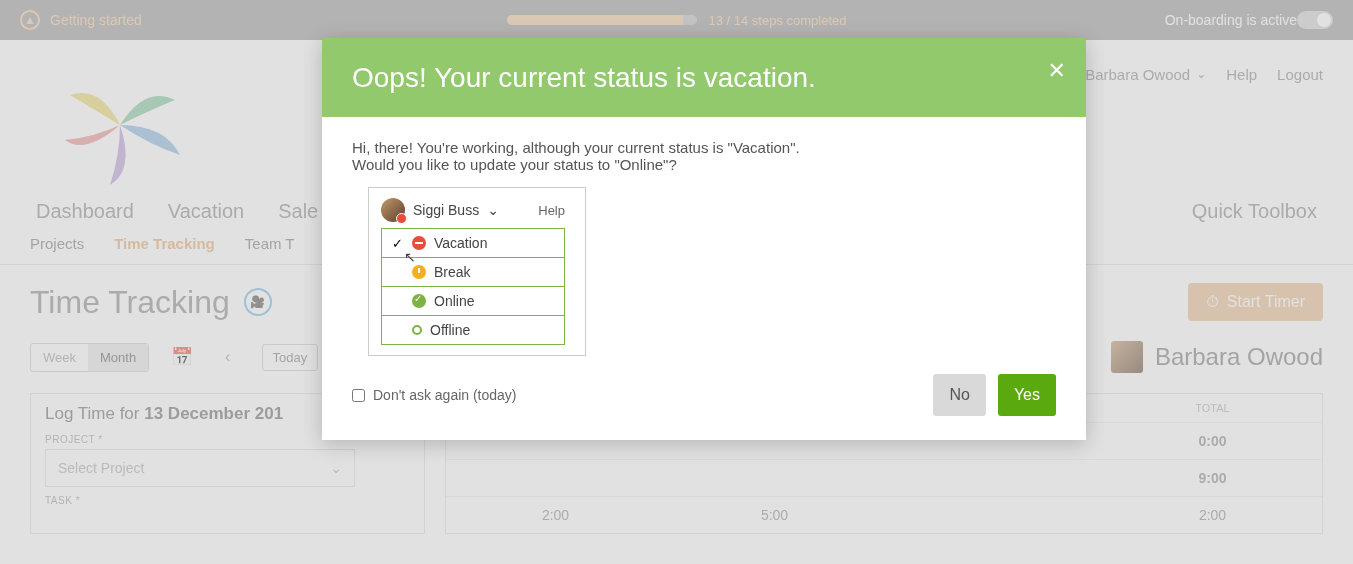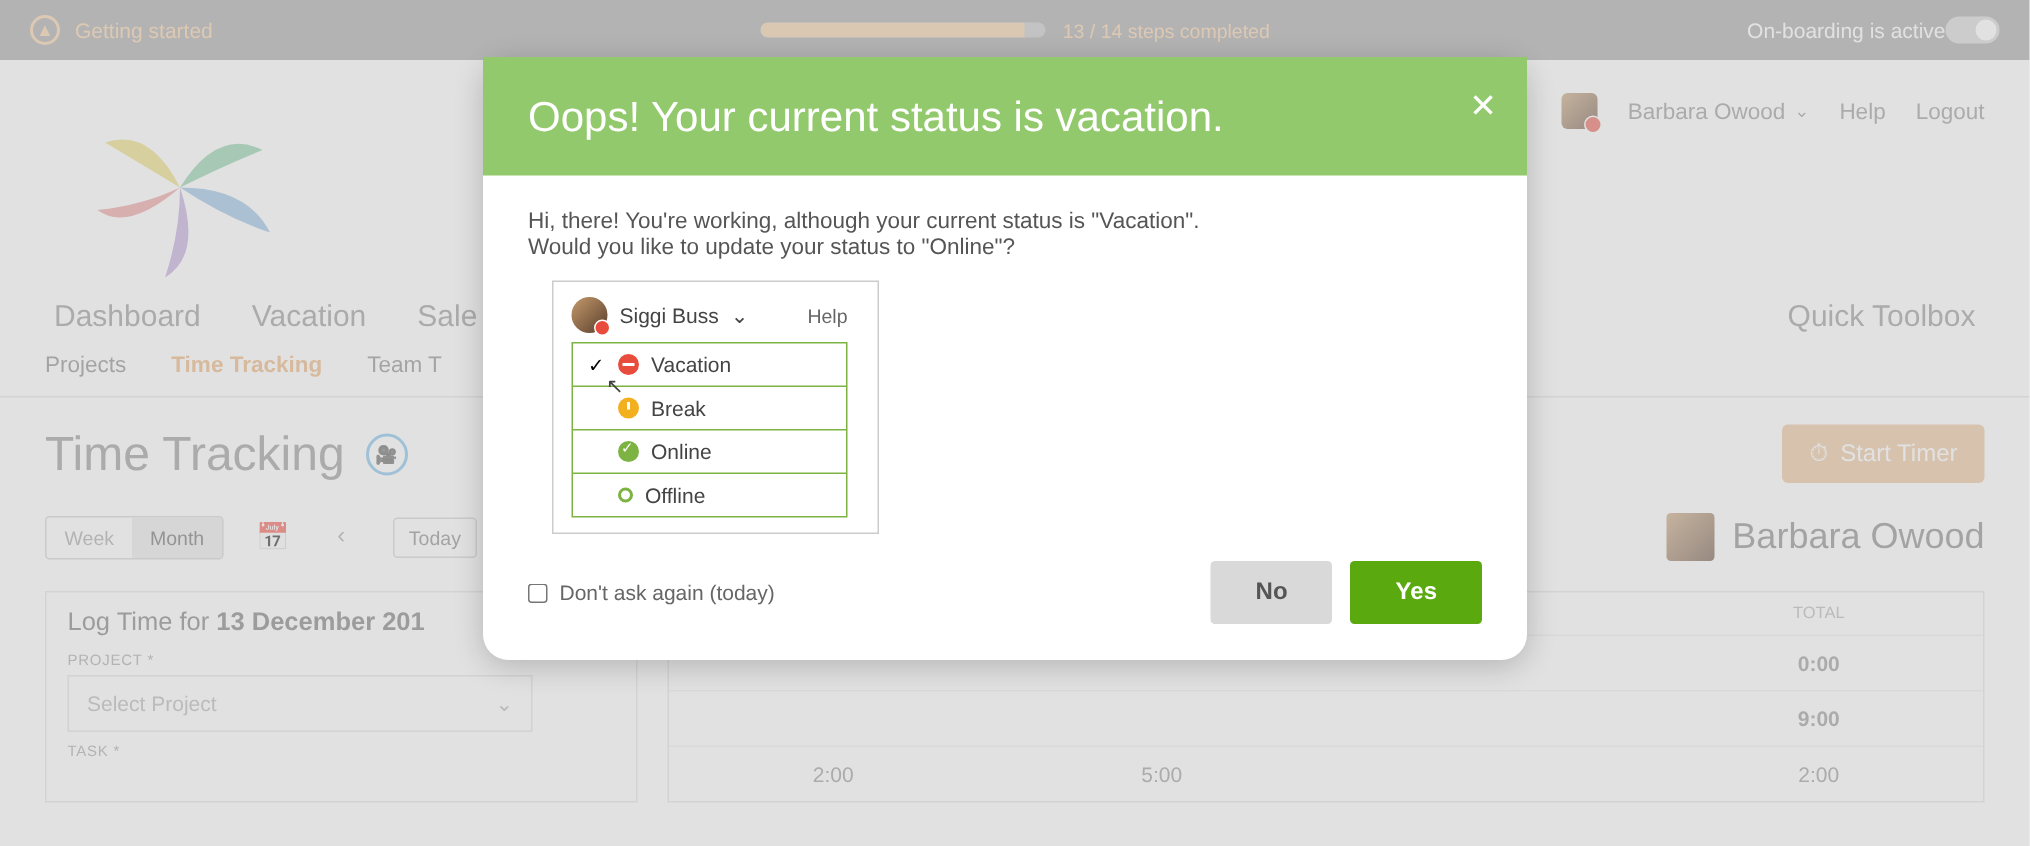--- a/index.html
+++ b/index.html
@@ -59,21 +59,21 @@
 .field-label { font-size: 10px; color: #999; letter-spacing: 0.5px; margin: 8px 0 4px 0; }
 .select { border: 1px solid #ddd; padding: 10px 12px; color: #aaa; font-size: 14px; display: flex; justify-content: space-between; align-items: center; width: 310px; }
 .right-panel { flex: 1; border: 1px solid #e0e0e0; }
 .table-head { display: flex; font-size: 11px; color: #aaa; padding: 8px 0; }
 .table-head > div, .table-row > div { flex: 1; text-align: center; }
 .table-row { display: flex; font-size: 14px; color: #888; padding: 10px 0; border-top: 1px solid #eee; }
 .table-row .col-total { font-weight: 600; }
 
 
 .overlay { position: absolute; inset: 0; background: rgba(200,200,200,0.55); z-index: 10; }
-.modal { position: absolute; left: 322px; top: 38px; width: 696px; background: #fff; box-shadow: 0 4px 20px rgba(0,0,0,0.2); z-index: 20; border-radius: 17px; }
+.modal { position: absolute; left: 322px; top: 38px; width: 764px; background: #fff; box-shadow: 0 4px 20px rgba(0,0,0,0.2); z-index: 20; }
 .modal-header { background: #92c96d; color: #fff; padding: 22px 30px; position: relative; }
 .modal-title { font-size: 28px; font-weight: 300; line-height: 1.25; }
 .modal-close { position: absolute; right: 20px; top: 20px; color: #fff; font-size: 22px; }
 .modal-body { padding: 22px 30px 18px 30px; color: #555; font-size: 15px; }
 .status-box { border: 1px solid #ccc; margin-top: 14px; padding: 10px 20px 10px 12px; width: 218px; margin-left: 16px; }
 .status-user { display: flex; align-items: center; gap: 8px; font-size: 14px; color: #444; margin-bottom: 6px; }
 .mini-av { width: 24px; height: 24px; border-radius: 50%; background: linear-gradient(135deg, #c49a6c, #5a3e2b); position: relative; }
 .mini-av::after { content: ""; position: absolute; right: -2px; bottom: -2px; width: 9px; height: 9px; border-radius: 50%; background: #e74c3c; border: 1px solid #fff; }
 .help-link { margin-left: auto; color: #666; font-size: 13px; }
 .status-list { border: 1px solid #7cb342; }
@@ -86,21 +86,21 @@
 .dot-green { background: #7cb342; }
 .dot-green::after { content: "✓"; position: absolute; left: 2px; top: -1px; font-size: 10px; color: #fff; }
 .dot-yellow { background: #f2b01e; }
 .dot-yellow::after { content: ""; position: absolute; left: 6px; top: 3px; width: 2px; height: 5px; background: #fff; }
 .dot-outline { border: 2px solid #7cb342; width: 10px; height: 10px; }
 .cursor { position: absolute; left: 22px; top: 20px; font-size: 14px; pointer-events: none; }
 .modal-footer { display: flex; align-items: center; padding: 0 30px 24px 30px; gap: 12px; }
 .dont-ask { display: flex; align-items: center; gap: 8px; font-size: 14px; color: #666; }
 .dont-ask input { width: 13px; height: 13px; }
 .footer-btns { margin-left: auto; display: flex; gap: 12px; }
-.btn { border: none; padding: 12px 30px; font-size: 16px; border-radius: 3px; cursor: pointer; font-weight: bold; }
+.btn { border: none; padding: 12px 16px; font-size: 16px; border-radius: 3px; cursor: pointer; }
 .btn-no { background: #d9d9d9; color: #555; }
 .btn-yes { background: #5aaa0f; color: #fff; }
 </style>
 </head>
 <body>
 
 <div class="onboard-bar">
   <div class="onboard-left">
     <span class="fire-icon">▲</span>
     <span>Getting started</span>

